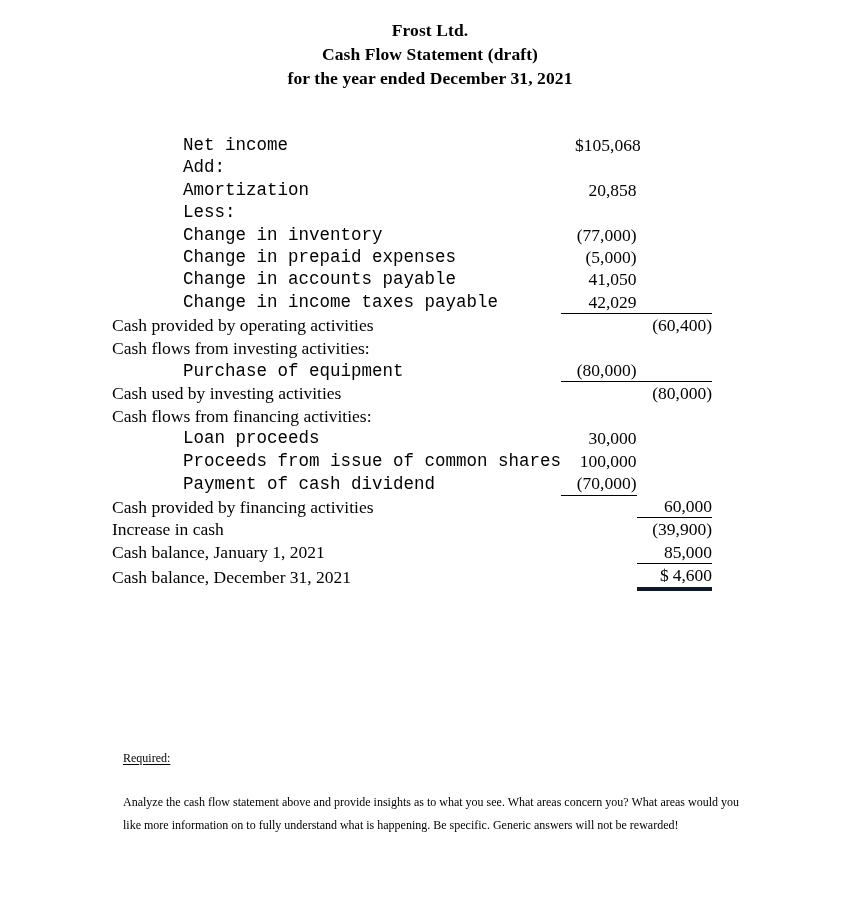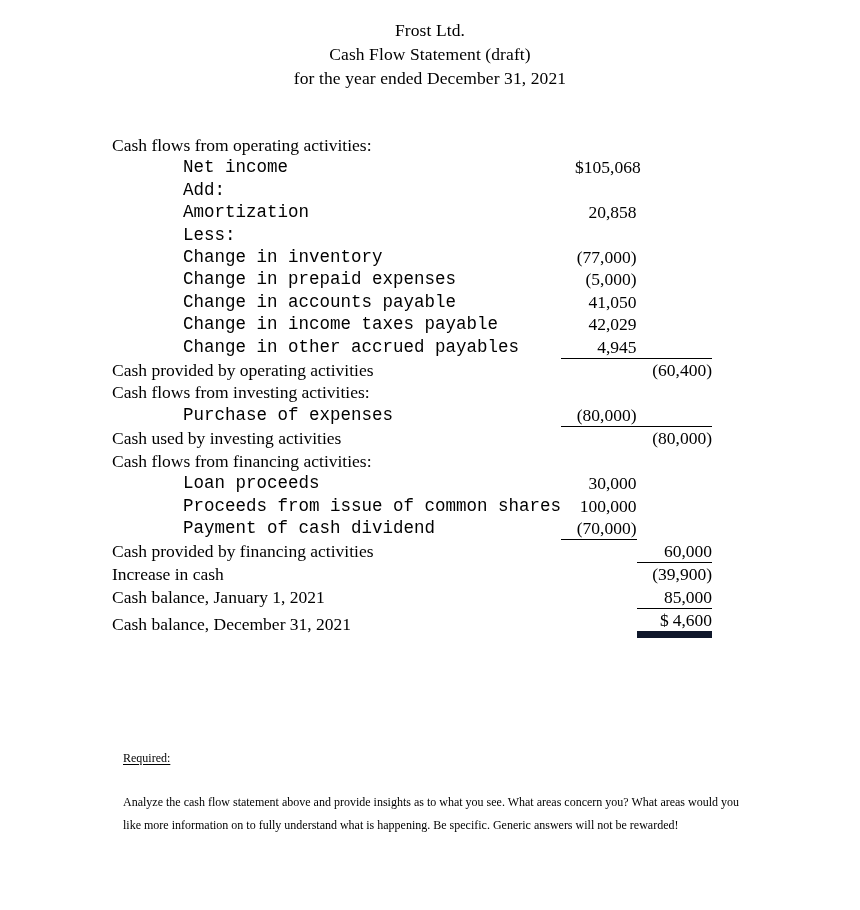--- a/index.html
+++ b/index.html
@@ -23,21 +23,21 @@
     height: 910px;
     background: #ffffff;
   }
 
   
   .title-block {
     padding-top: 18px;
     text-align: center;
   }
   .title-line {
-    font-weight: normal;
+    font-weight: bold;
     font-size: 17.5px;
     line-height: 24px;
     letter-spacing: 0.1px;
   }
 
   
   .statement {
     margin-top: 44px;
     margin-left: 112px;
     width: 600px;
@@ -71,21 +71,21 @@
     float: left;
     padding-left: 14px;
   }
   .num .cur-tight {
     margin-right: 4px;
   }
 
   
   .rule-top-1    { border-top: 1.6px solid #000; }
   .rule-top-2    { border-top: 1.6px solid #000; }
-  .rule-bot-thick{ border-bottom: 7px solid #0f172a; }
+  .rule-bot-thick{ border-bottom: 4px solid #0f172a; }
 
   
   .required-block {
     position: absolute;
     left: 123px;
     top: 747px;
     width: 620px;
     font-size: 12px;
     line-height: 23.5px;
   }
@@ -110,25 +110,20 @@
   </div>
 
   <table class="statement">
     <colgroup>
       <col class="col-label">
         <col class="col-1">
         <col class="col-2">
     </colgroup>
     <tbody>
 
-      <tr>
-        <td class="lbl">Cash flows from operating activities:</td>
-        <td class="num"></td>
-        <td class="num"></td>
-      </tr>
 
       <tr>
         <td class="lbl indent-1">Net income</td>
         <td class="num"><span class="cur">$</span><span>105,068</span></td>
         <td class="num"></td>
       </tr>
 
       <tr>
         <td class="lbl indent-1">Add:</td>
         <td class="num"></td>
@@ -158,42 +153,37 @@
         <td class="num"></td>
       </tr>
       <tr>
         <td class="lbl indent-1">Change in accounts payable</td>
         <td class="num">41,050</td>
         <td class="num"></td>
       </tr>
       <tr>
         <td class="lbl indent-1">Change in income taxes payable</td>
         <td class="num">42,029</td>
-        <td class="num"></td>
-      </tr>
-      <tr>
-        <td class="lbl indent-1">Change in other accrued payables</td>
-        <td class="num">4,945</td>
         <td class="num"></td>
       </tr>
 
       <tr>
         <td class="lbl">Cash provided by operating activities</td>
         <td class="num rule-top-1"></td>
         <td class="num rule-top-2">(60,400)</td>
       </tr>
 
       <tr>
         <td class="lbl">Cash flows from investing activities:</td>
         <td class="num"></td>
         <td class="num"></td>
       </tr>
 
       <tr>
-        <td class="lbl indent-1">Purchase of expenses</td>
+        <td class="lbl indent-1">Purchase of equipment</td>
         <td class="num">(80,000)</td>
         <td class="num"></td>
       </tr>
 
       <tr>
         <td class="lbl">Cash used by investing activities</td>
         <td class="num rule-top-1"></td>
         <td class="num rule-top-2">(80,000)</td>
       </tr>
 

